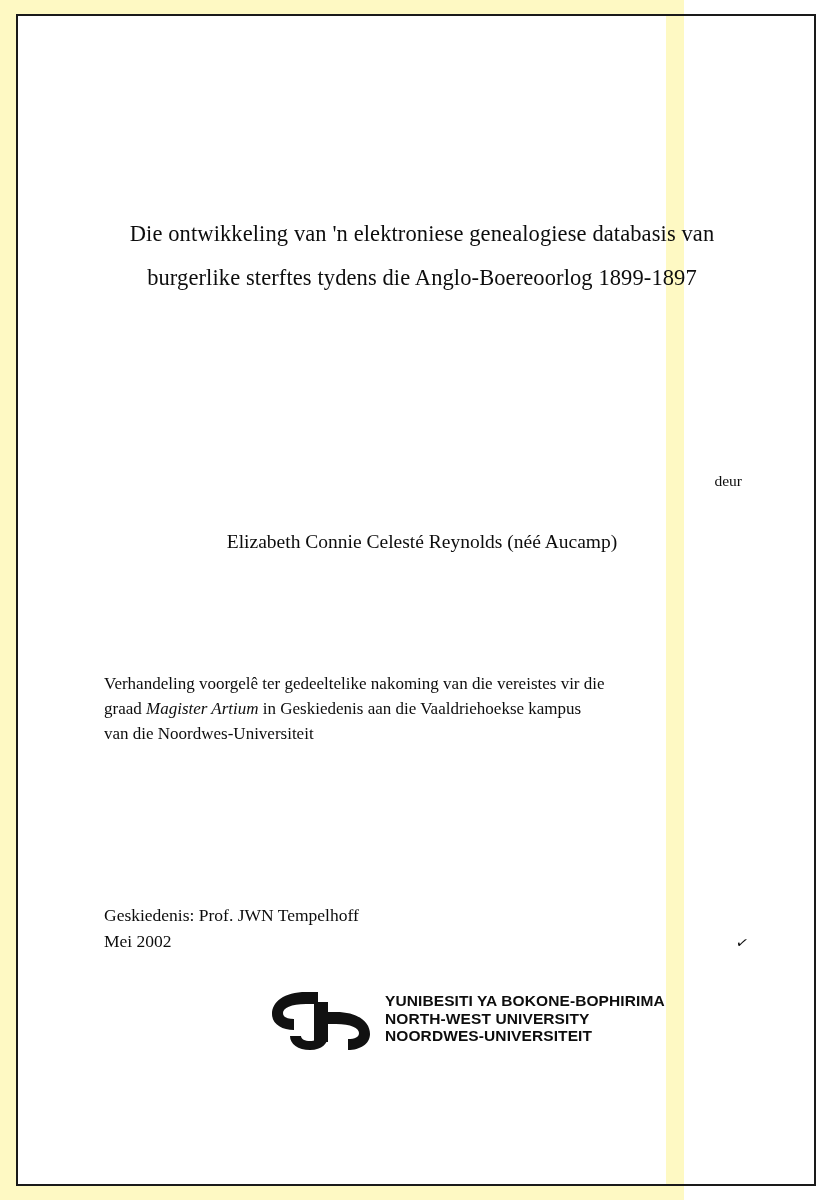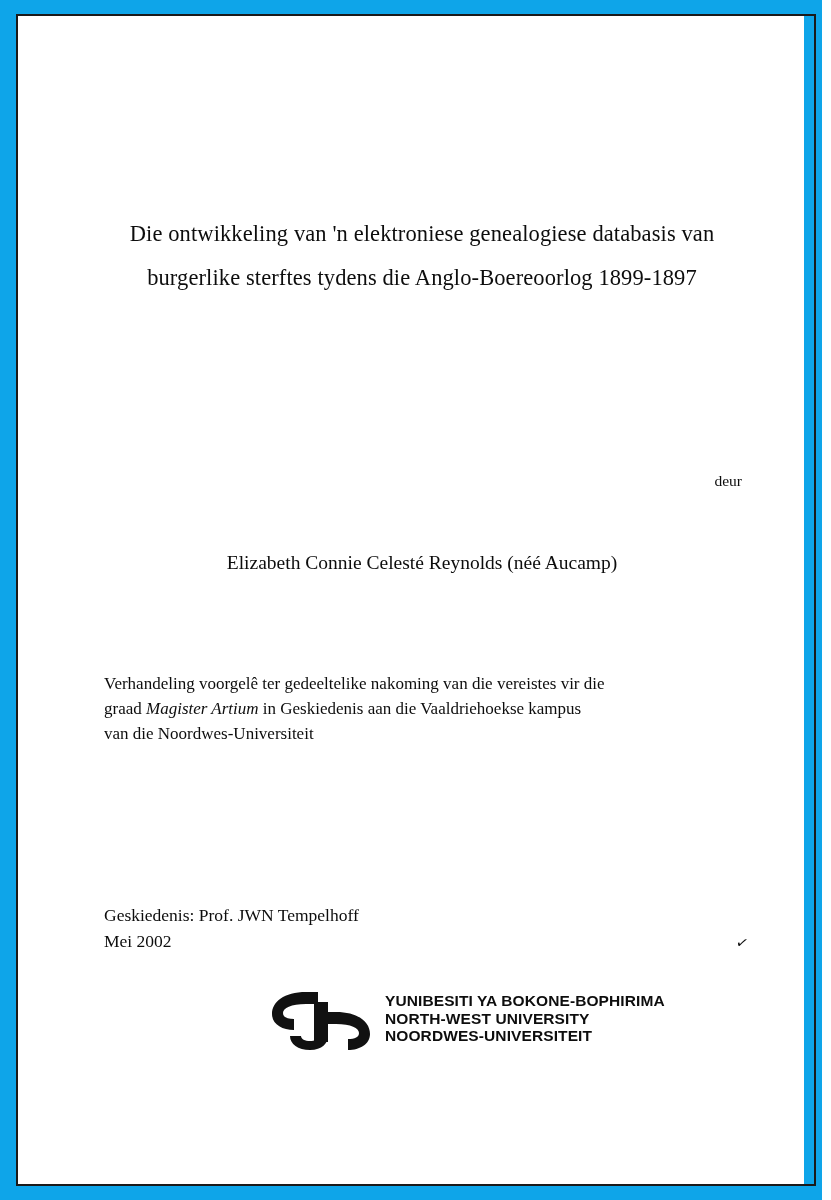--- a/index.html
+++ b/index.html
@@ -9,23 +9,23 @@
   }
   body {
     width: 831px;
     height: 1200px;
     font-family: "Liberation Serif", serif;
     color: #0d0d0d;
     overflow: hidden;
   }
   .page {
     position: relative;
-    width: 822px;
+    width: 684px;
     height: 1200px;
-    background: #0ea5e9;
+    background: #fef9c3;
   }
   
   .scan-frame {
     position: absolute;
     left: 16px;
     top: 14px;
     width: 800px;
     height: 1172px;
     border: 2px solid #1a1a1a;
     box-sizing: border-box;
@@ -65,21 +65,21 @@
     position: absolute;
     top: 456px;
     left: 0;
     width: 640px;
     text-align: right;
     font-size: 15.5px;
   }
 
   .author {
     position: absolute;
-    top: 536px;
+    top: 515px;
     left: 0;
     width: 640px;
     text-align: center;
     font-size: 19.5px;
   }
 
   .submission {
     position: absolute;
     top: 655px;
     left: 2px;

